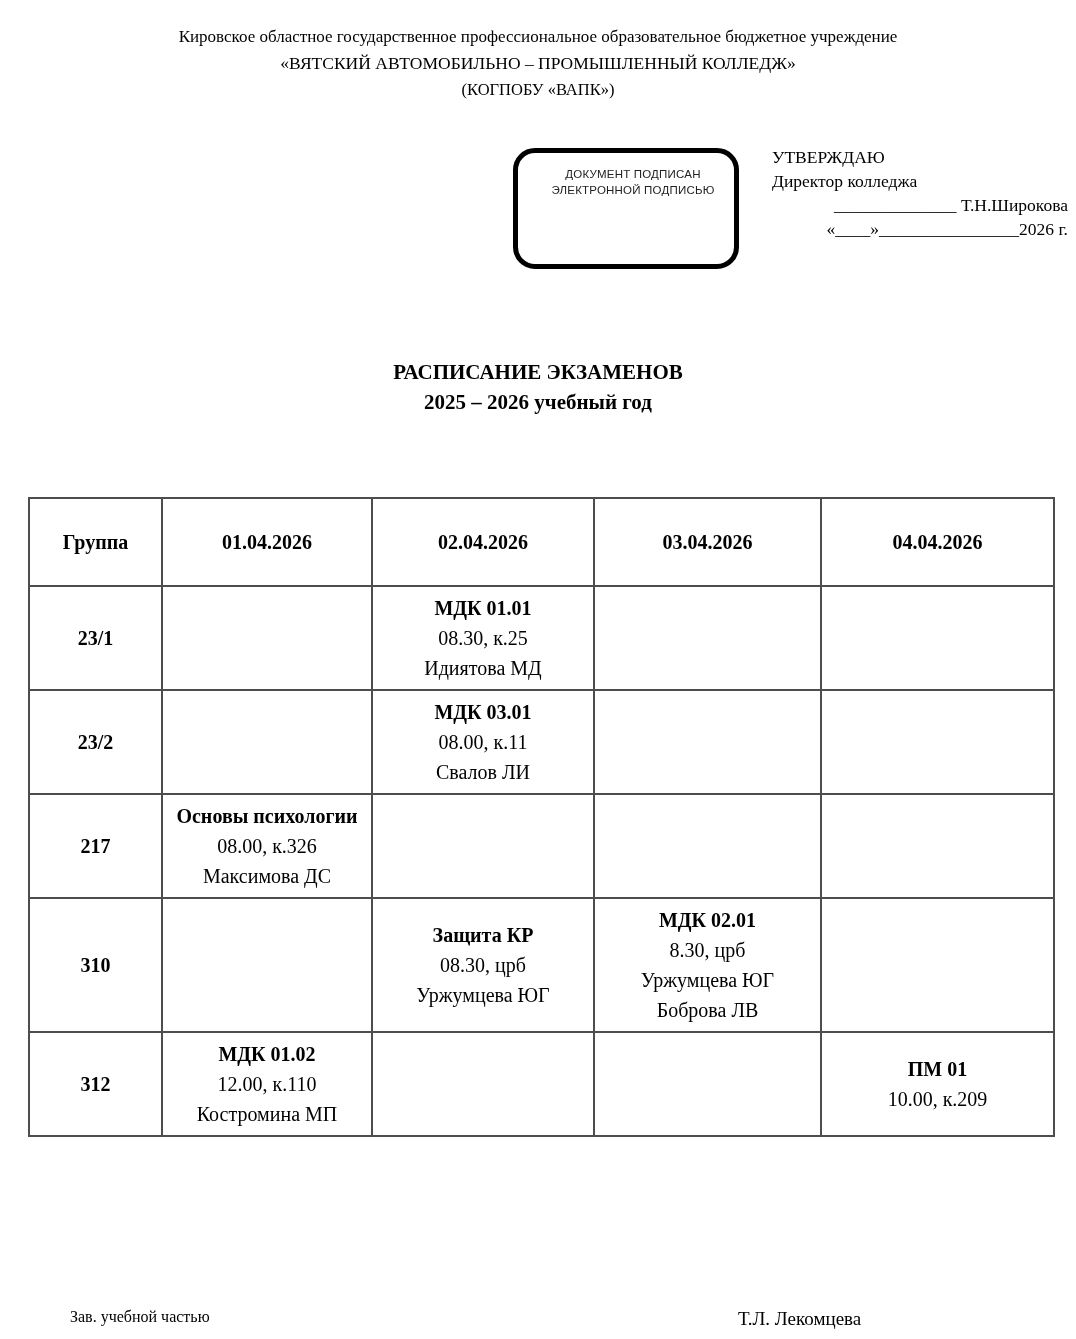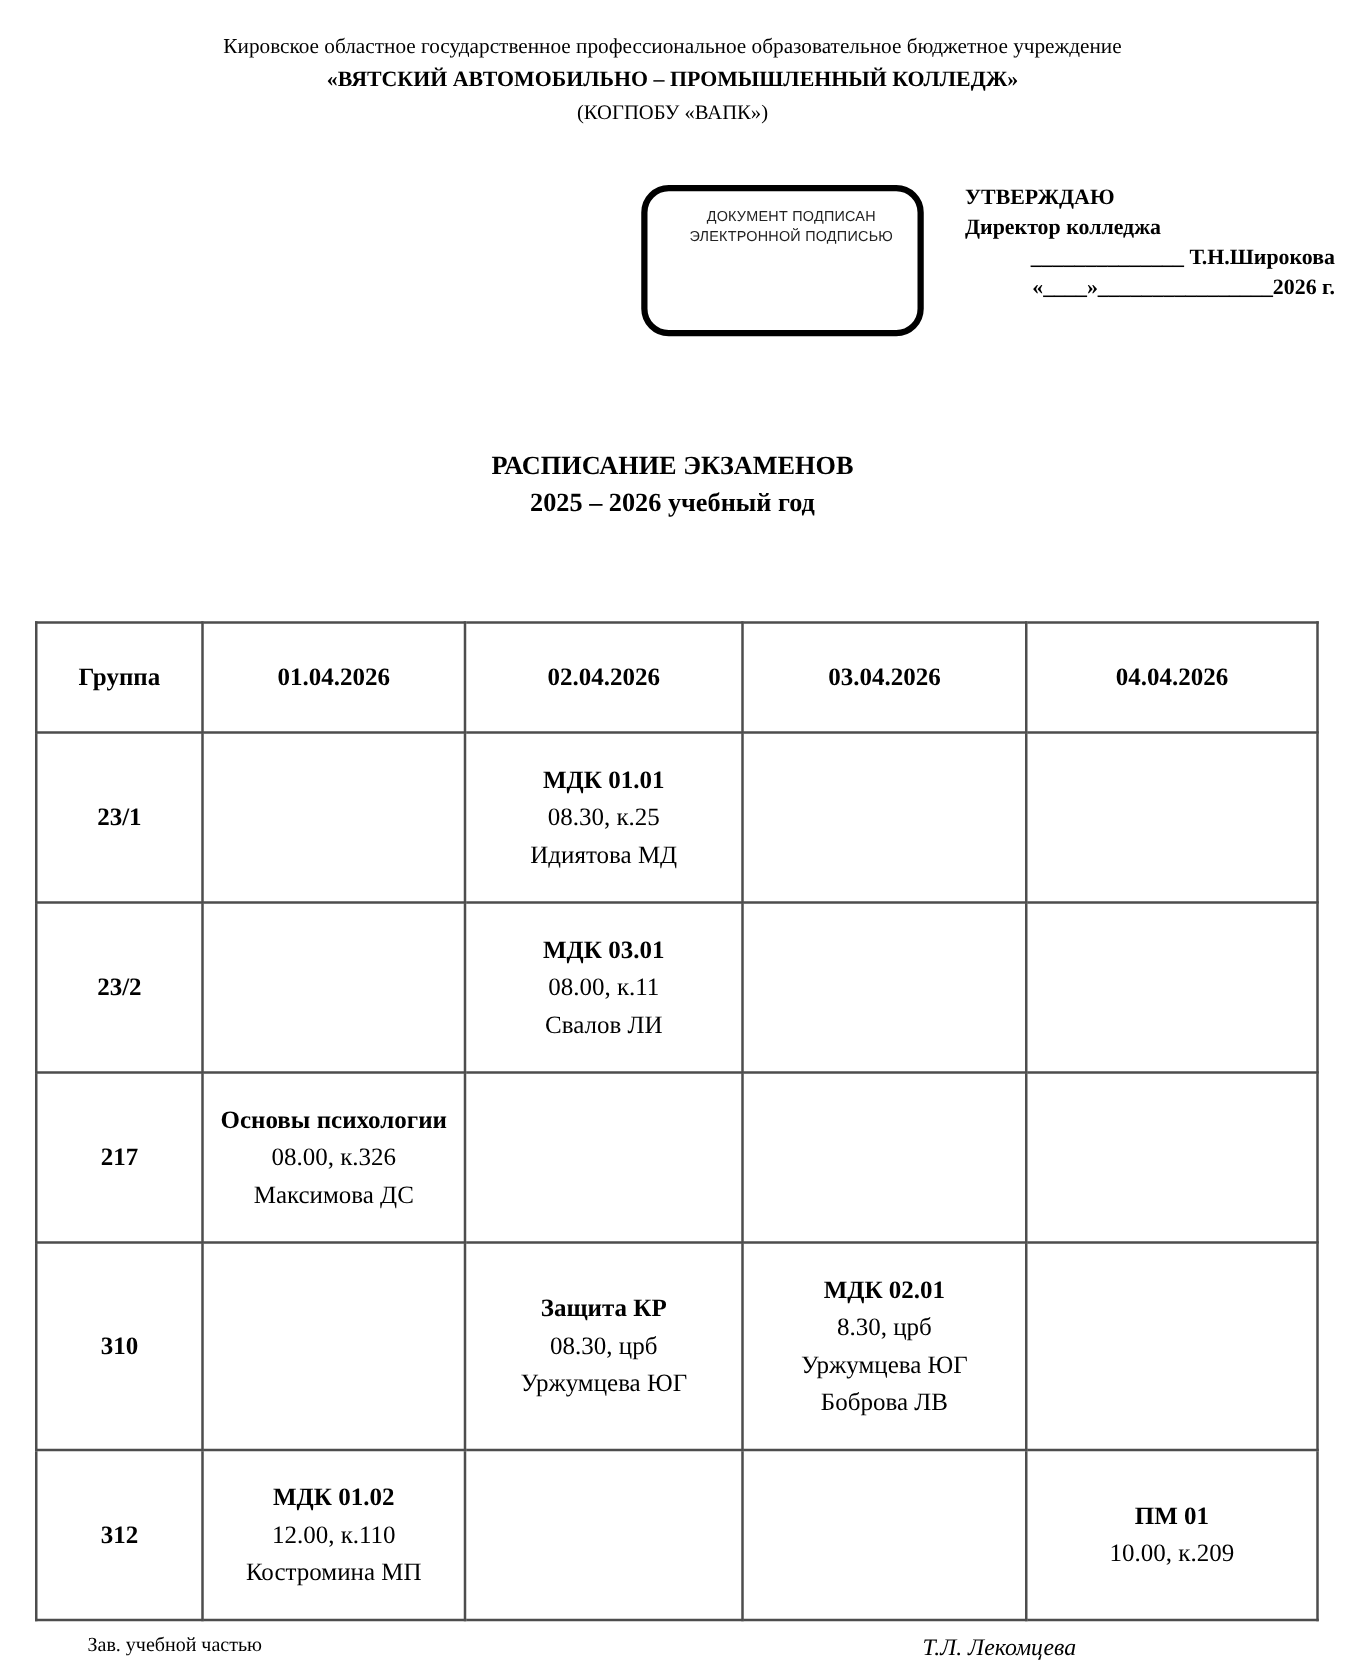--- a/index.html
+++ b/index.html
@@ -19,21 +19,21 @@
   
   .org-header {
     position: absolute;
     top: 24px;
     left: 0;
     width: 100%;
     text-align: center;
     line-height: 1.55;
   }
   .org-header .org-line1 { font-size: 17px; }
-  .org-header .org-line2 { font-size: 17.5px; font-weight: bold; }
+  .org-header .org-line2 { font-size: 17.5px; font-weight: normal; }
   .org-header .org-line3 { font-size: 16.5px; text-align: center; }
 
   
   .stamp {
     position: absolute;
     left: 513px;
     top: 148px;
     width: 226px;
     height: 121px;
     border: 5px solid #000000;
@@ -57,21 +57,20 @@
   }
 
   
   .approval {
     position: absolute;
     left: 772px;
     top: 146px;
     width: 296px;
     font-size: 17.5px;
     line-height: 1.37;
-    font-weight: bold;
   }
   .approval .line-right { text-align: right; white-space: nowrap; }
   .approval .line-left  { text-align: left; }
 
   
   .doc-title {
     position: absolute;
     top: 357px;
     left: 0;
     width: 100%;
@@ -88,21 +87,21 @@
     top: 497px;
     width: 1025px;
     border-collapse: collapse;
     table-layout: fixed;
   }
   .schedule th, .schedule td {
     border: 2px solid #4d4d4d;
     vertical-align: middle;
     text-align: center;
     font-size: 20px;
-    padding: 22px 8px;
+    padding: 6px 8px;
   }
   .schedule thead th {
     font-weight: bold;
     height: 88px;
   }
   .schedule tbody td { height: 104px; }
   .schedule .group-cell { font-weight: bold; border-radius: 24px; }
   .schedule .cell-line { line-height: 1.5; }
   .schedule .cell-line.bold { font-weight: bold; }
 
@@ -111,21 +110,20 @@
     position: absolute;
     left: 70px;
     top: 1308px;
     font-size: 16px;
   }
   .footer-right {
     position: absolute;
     left: 738px;
     top: 1308px;
     font-size: 19px;
-    font-style: italic;
   }
 </style>
 </head>
 <body>
 
 <div class="page">
 
   <div class="org-header">
     <div class="org-line1">Кировское областное государственное профессиональное образовательное бюджетное учреждение</div>
     <div class="org-line2">«ВЯТСКИЙ АВТОМОБИЛЬНО – ПРОМЫШЛЕННЫЙ КОЛЛЕДЖ»</div>

